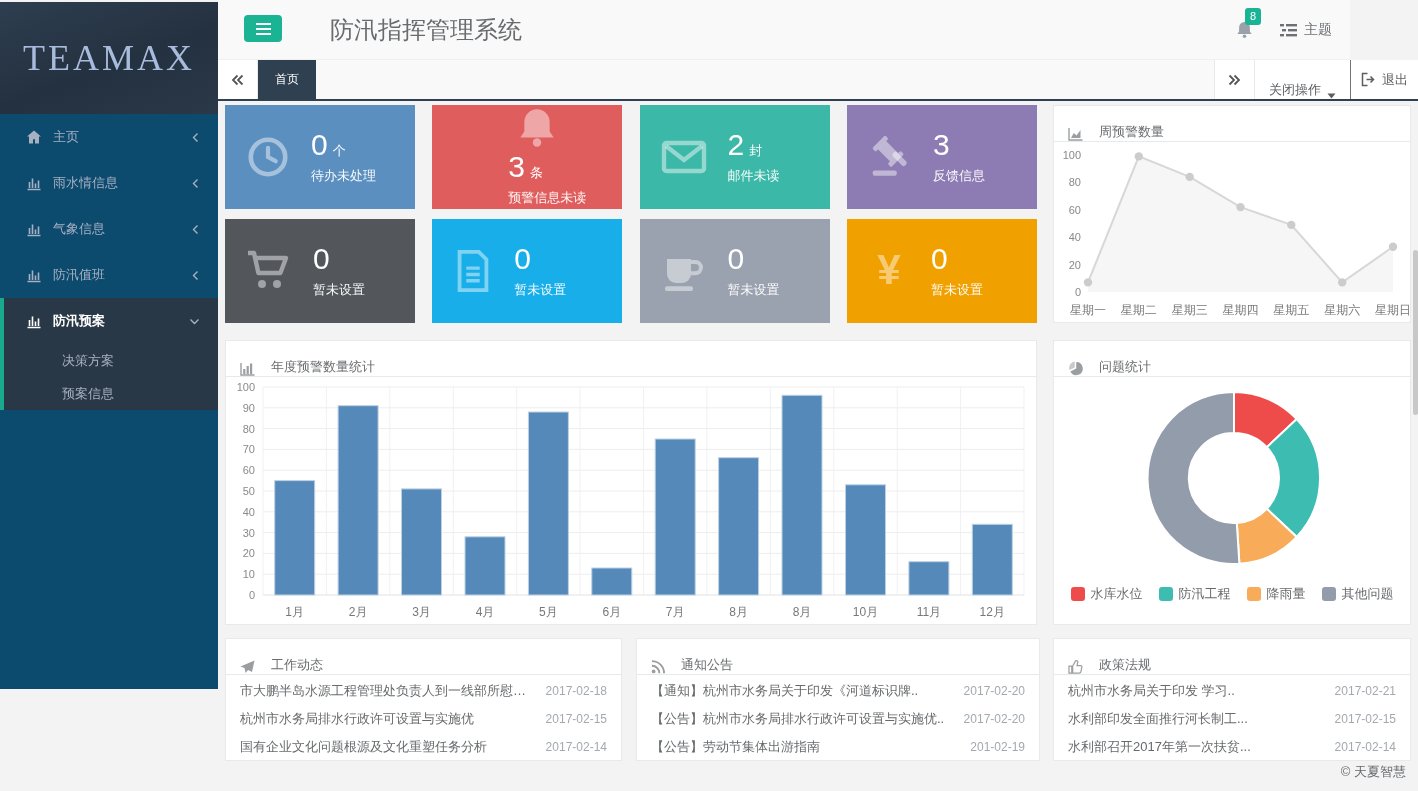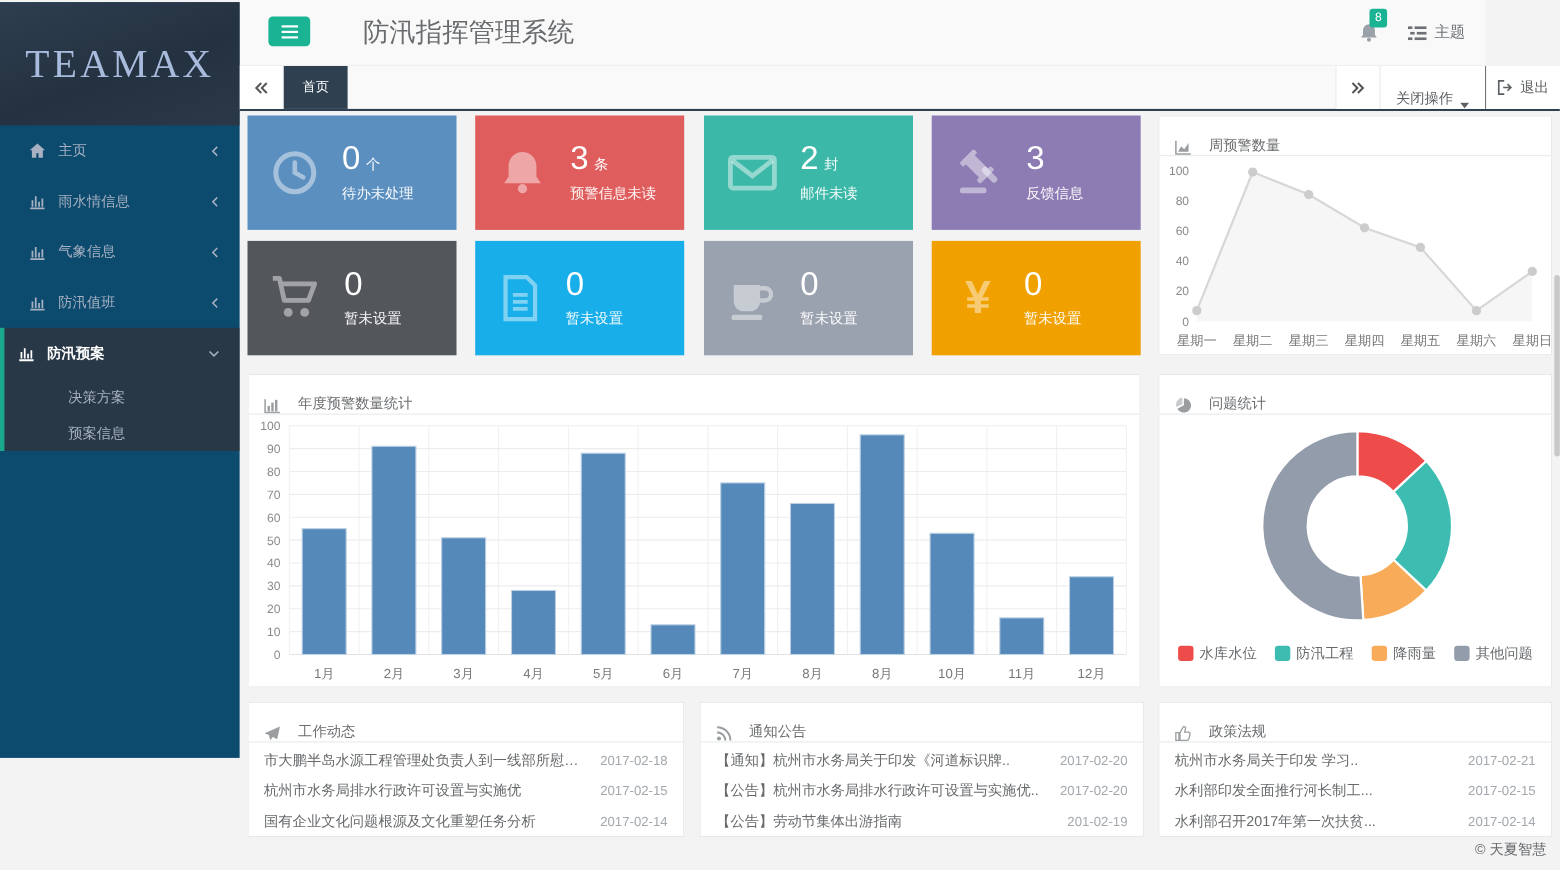--- a/index.html
+++ b/index.html
@@ -10,21 +10,21 @@
   
   .sidebar { position:absolute; left:0; top:2px; width:218px; height:687px; background:#0c4a6e; }
   .logo { height:112px; display:flex; align-items:center; justify-content:center;
           background:linear-gradient(160deg,#2e3e50 0%,#243140 55%,#2a3848 100%);
           font-family:"Liberation Serif", serif; font-size:36px; letter-spacing:3px; color:#a9bbdc; }
   .menu-item { height:46px; display:flex; align-items:center; padding:0 18px 0 26px;
                color:#a7b1c2; font-size:13px; cursor:pointer; }
   .menu-item .mi-icon { width:17px; margin-right:10px; color:#a7b1c2; flex:0 0 auto; }
   .menu-item .mi-chev { margin-left:auto; color:#a7b1c2; }
   .menu-group-active { background:#293846; border-left:4px solid #19aa8d; }
-  .menu-group-active .menu-item { padding-left:12px; color:#ffffff; font-weight:bold; }
+  .menu-group-active .menu-item { padding-left:22px; color:#ffffff; font-weight:bold; }
   .menu-group-active .menu-item .mi-icon { color:#ffffff; }
   .submenu-item { height:33px; display:flex; align-items:center; padding-left:58px;
                   color:#a7b1c2; font-size:13px; cursor:pointer; }
   .side-scroll-thumb { position:absolute; right:0px; top:149px; width:5px; height:165px;
                        background:#c8c8c8; border-radius:3px; }
 
   
   .header { position:absolute; left:218px; top:0; width:1132px; height:60px; background:#f9f9f9;
             border-bottom:1px solid #f0f0f0; }
   .hamburger { position:absolute; left:26px; top:15px; width:38px; height:27px; background:#1ab394;
@@ -243,21 +243,21 @@
             <circle cx="12" cy="12" r="9" fill="none" stroke="currentColor" stroke-width="2.4"></circle>
             <path d="M12 7.2V12l4 2.2" fill="none" stroke="currentColor" stroke-width="2.2" stroke-linecap="round"></path>
           </svg>
       </span>
       <div class="stat-body">
         <div class="stat-num"><span>0</span><span class="stat-unit">个</span></div>
         <div class="stat-label">待办未处理</div>
       </div>
     </div>
 
-    <div class="stat-card" style="background: rgb(224, 93, 93);">
+    <div class="stat-card" style="background: rgb(224, 93, 93); flex-direction: column;">
       <span class="stat-icon">
         <svg width="46" height="46" viewBox="0 0 24 24">
             <path d="M12 2.2a6.6 6.6 0 0 0-6.6 6.6v5L3.3 17h17.4l-2.1-3.2v-5A6.6 6.6 0 0 0 12 2.2z" fill="currentColor"></path>
             <circle cx="12" cy="19.6" r="2.2" fill="currentColor"></circle>
           </svg>
       </span>
       <div class="stat-body">
         <div class="stat-num"><span>3</span><span class="stat-unit">条</span></div>
         <div class="stat-label">预警信息未读</div>
       </div>

